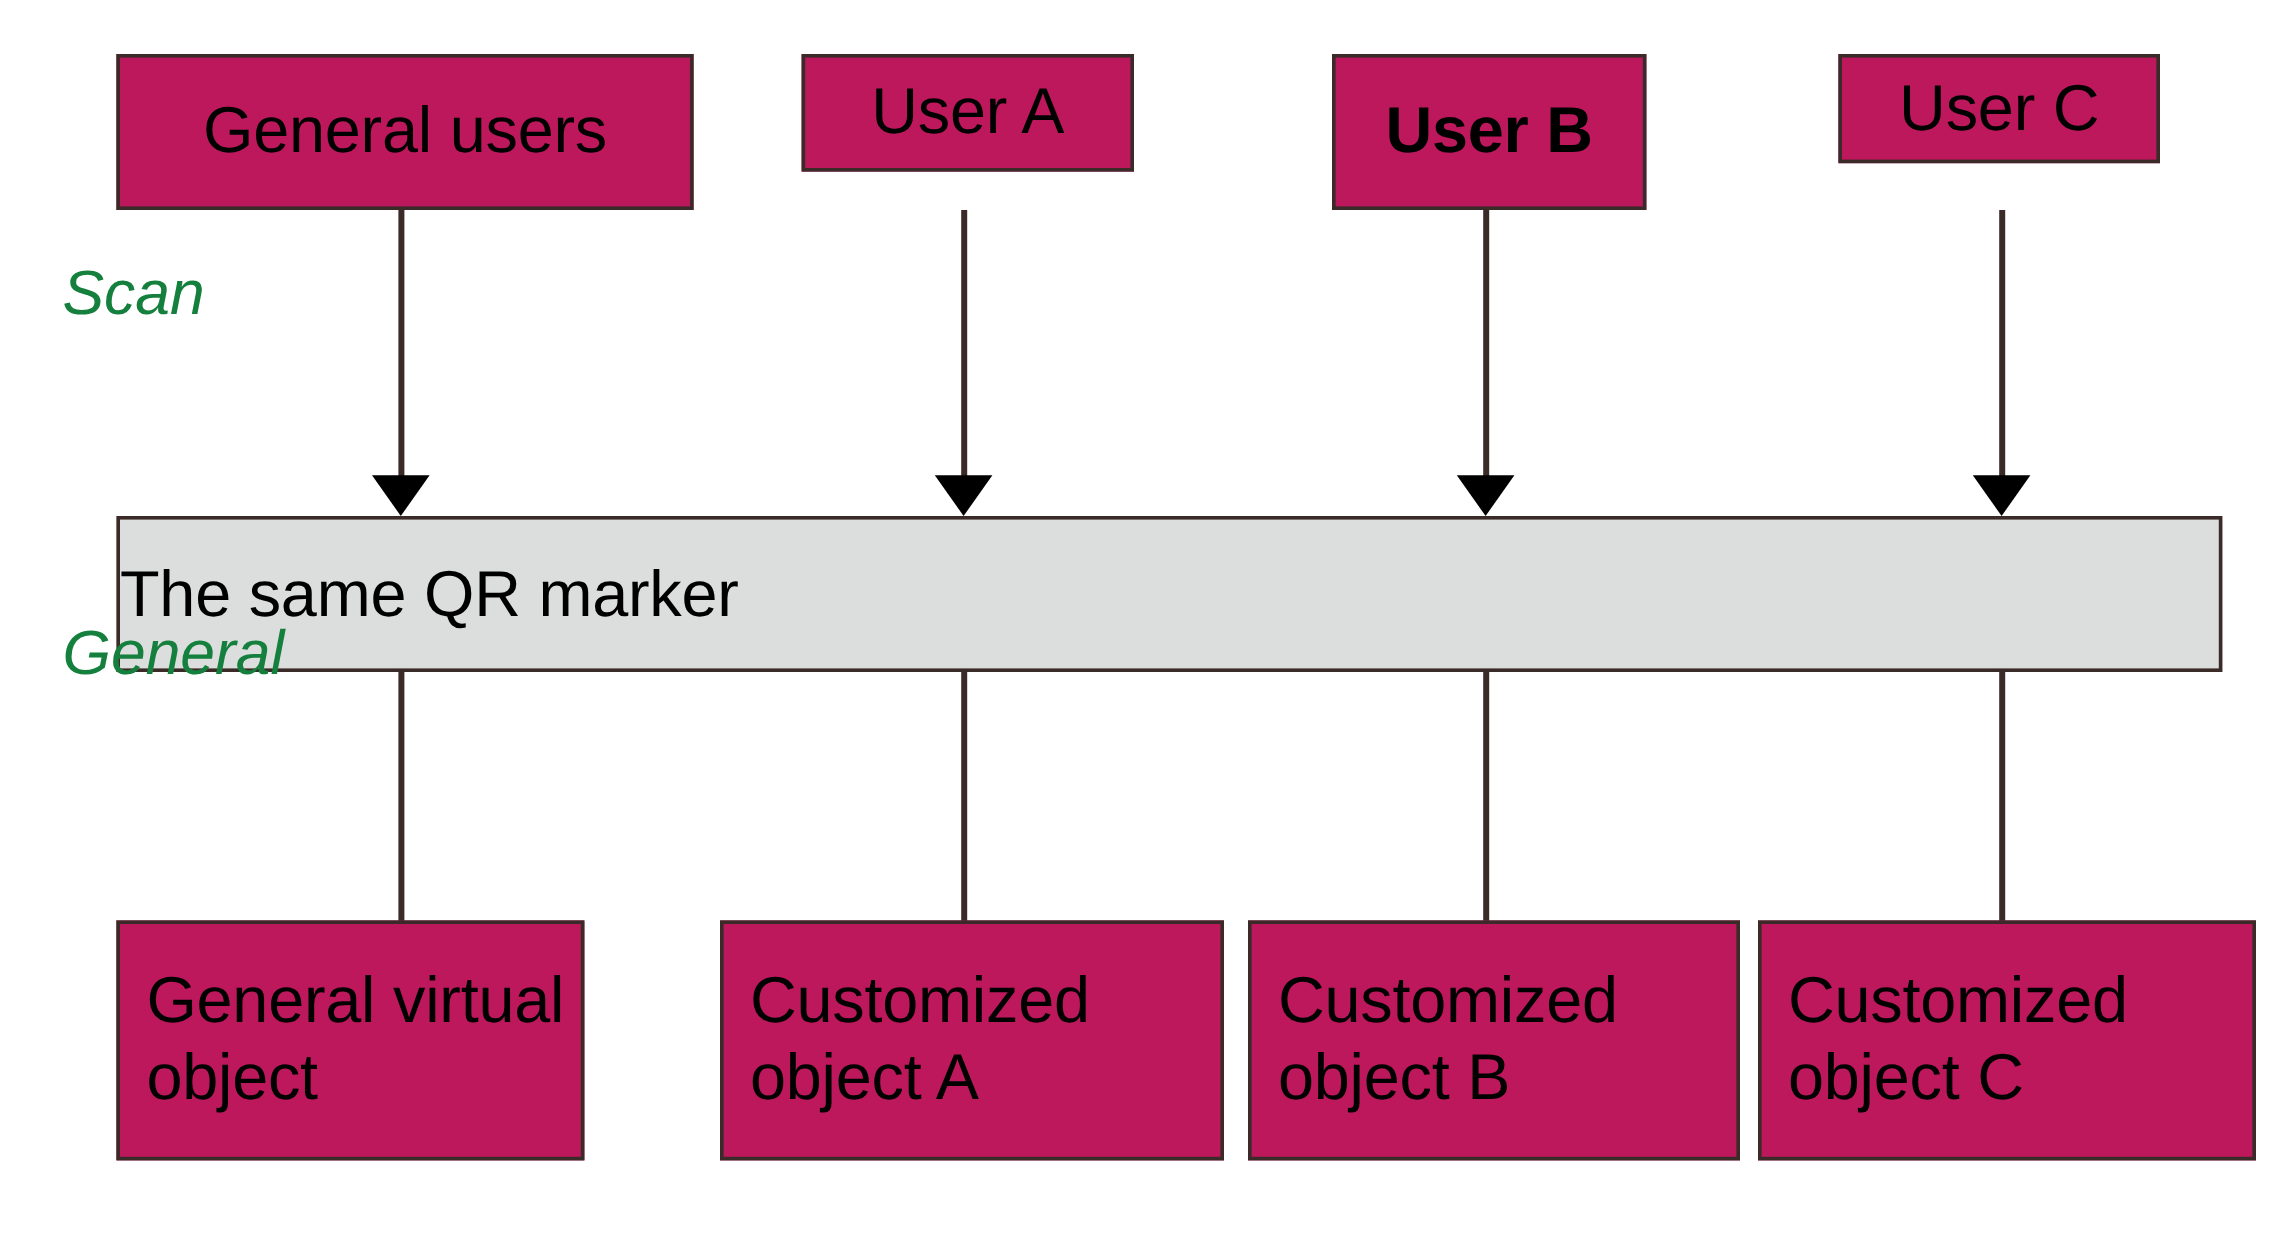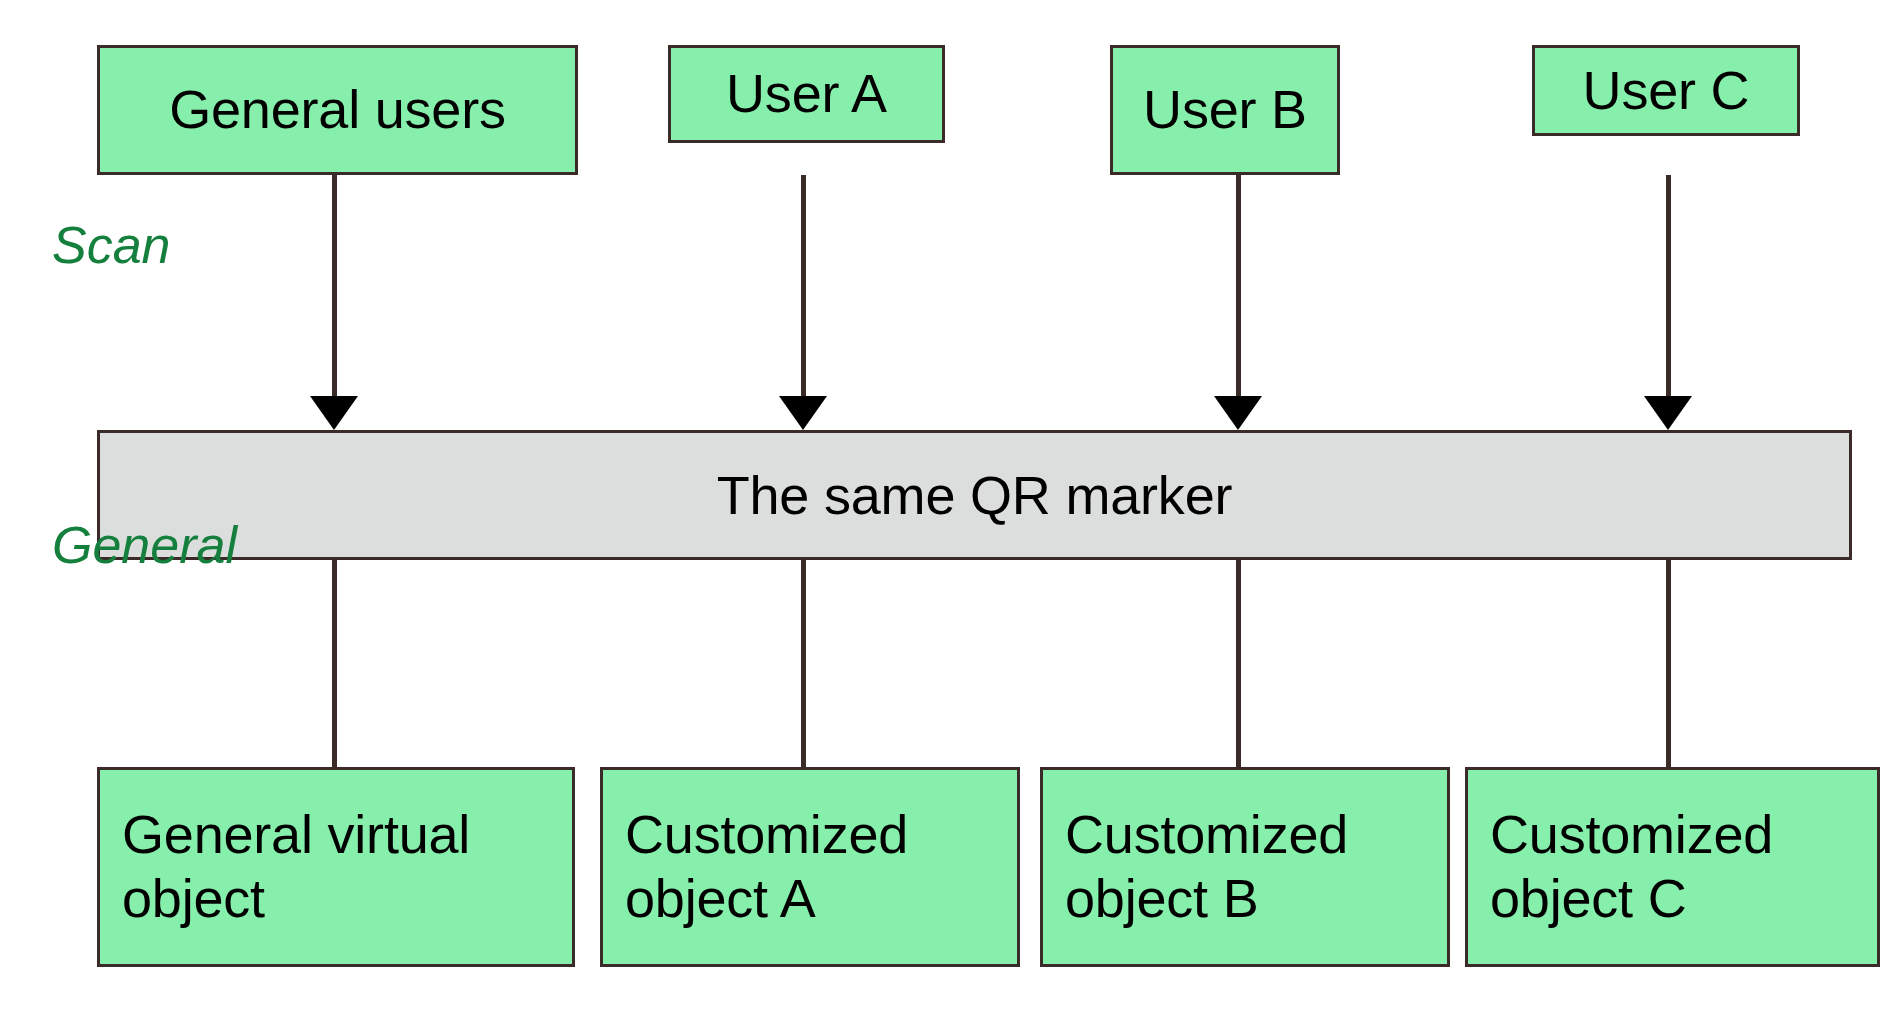--- a/index.html
+++ b/index.html
@@ -13,21 +13,21 @@
   #diagram-root {
     position: relative;
     width: 1893px;
     height: 1030px;
     background: #ffffff;
     overflow: hidden;
   }
   .node-box {
     position: absolute;
     box-sizing: border-box;
-    background: #86efac;
+    background: #be185d;
     border: 3px solid #3b2b28;
     display: flex;
     align-items: center;
     color: #000000;
   }
   .node-box.centered {
     justify-content: center;
     text-align: center;
   }
   .node-box.lefted {
@@ -44,21 +44,21 @@
   .node-box.lefted .node-label {
     padding-left: 22px;
   }
   .marker-bar {
     position: absolute;
     box-sizing: border-box;
     background: #dcdedd;
     border: 3px solid #3b2b28;
     display: flex;
     align-items: center;
-    justify-content: center;
+    justify-content: flex-start;
   }
   .marker-label {
     font-size: 54px;
     color: #000000;
     letter-spacing: -0.2px;
   }
   .stage-label {
     position: absolute;
     font-size: 52px;
     font-style: italic;
@@ -85,21 +85,21 @@
 <div id="diagram-root">
 
   <div class="node-box centered" style="left:97px; top:45px; width:481px; height:130px;">
     <span class="node-label">General users</span>
   </div>
 
   <div class="node-box centered" style="left:668px; top:45px; width:277px; height:98px;justify-content:center;">
     <span class="node-label">User A</span>
   </div>
 
-  <div class="node-box centered" style="left:1110px; top:45px; width:230px; height:130px;">
+  <div class="node-box centered" style="left:1110px; top:45px; width:262px; height:130px;font-weight:bold;">
     <span class="node-label">User B</span>
   </div>
 
   <div class="node-box centered" style="left:1532px; top:45px; width:268px; height:91px;">
     <span class="node-label">User C</span>
   </div>
 
   <div class="stage-label" style="left:52px; top:215px;">Scan</div>
 
   <div class="connector-line" style="left:332px; top:175px; height:225px;"></div>
@@ -118,21 +118,21 @@
     <span class="marker-label">The same QR marker</span>
   </div>
 
   <div class="stage-label" style="left:52px; top:515px;">General</div>
 
   <div class="connector-line" style="left:332px; top:558px; height:212px;"></div>
   <div class="connector-line" style="left:801px; top:558px; height:212px;"></div>
   <div class="connector-line" style="left:1236px; top:558px; height:212px;"></div>
   <div class="connector-line" style="left:1666px; top:558px; height:212px;"></div>
 
-  <div class="node-box lefted" style="left:97px; top:767px; width:478px; height:200px;">
+  <div class="node-box lefted" style="left:97px; top:767px; width:390px; height:200px;">
     <span class="node-label">General virtual
 object</span>
   </div>
 
   <div class="node-box lefted" style="left:600px; top:767px; width:420px; height:200px;">
     <span class="node-label">Customized
 object A</span>
   </div>
 
   <div class="node-box lefted" style="left:1040px; top:767px; width:410px; height:200px;">

